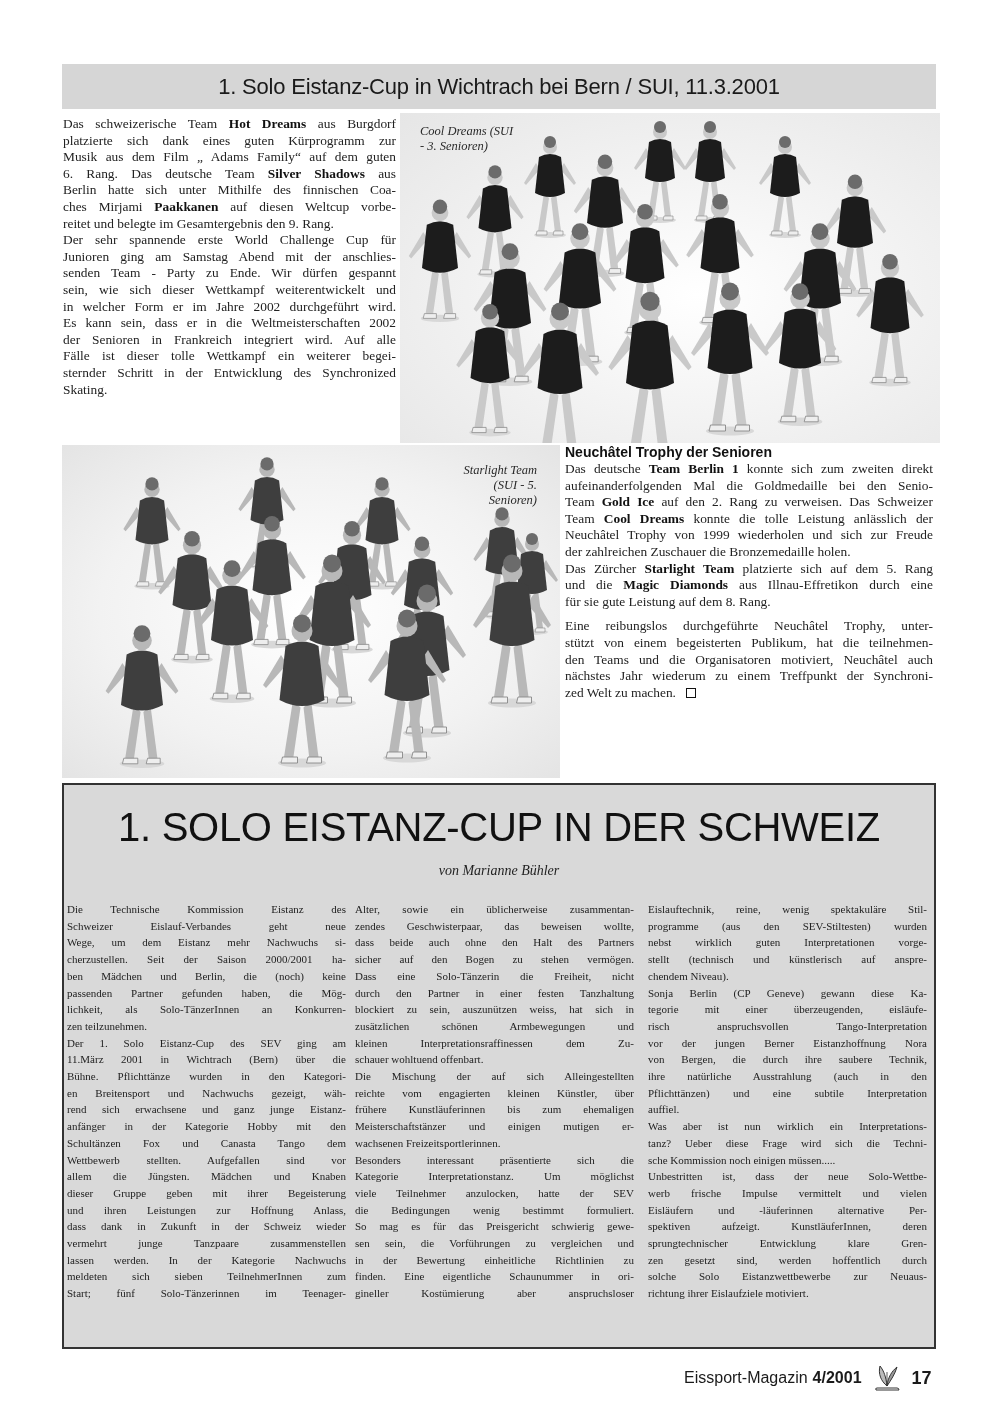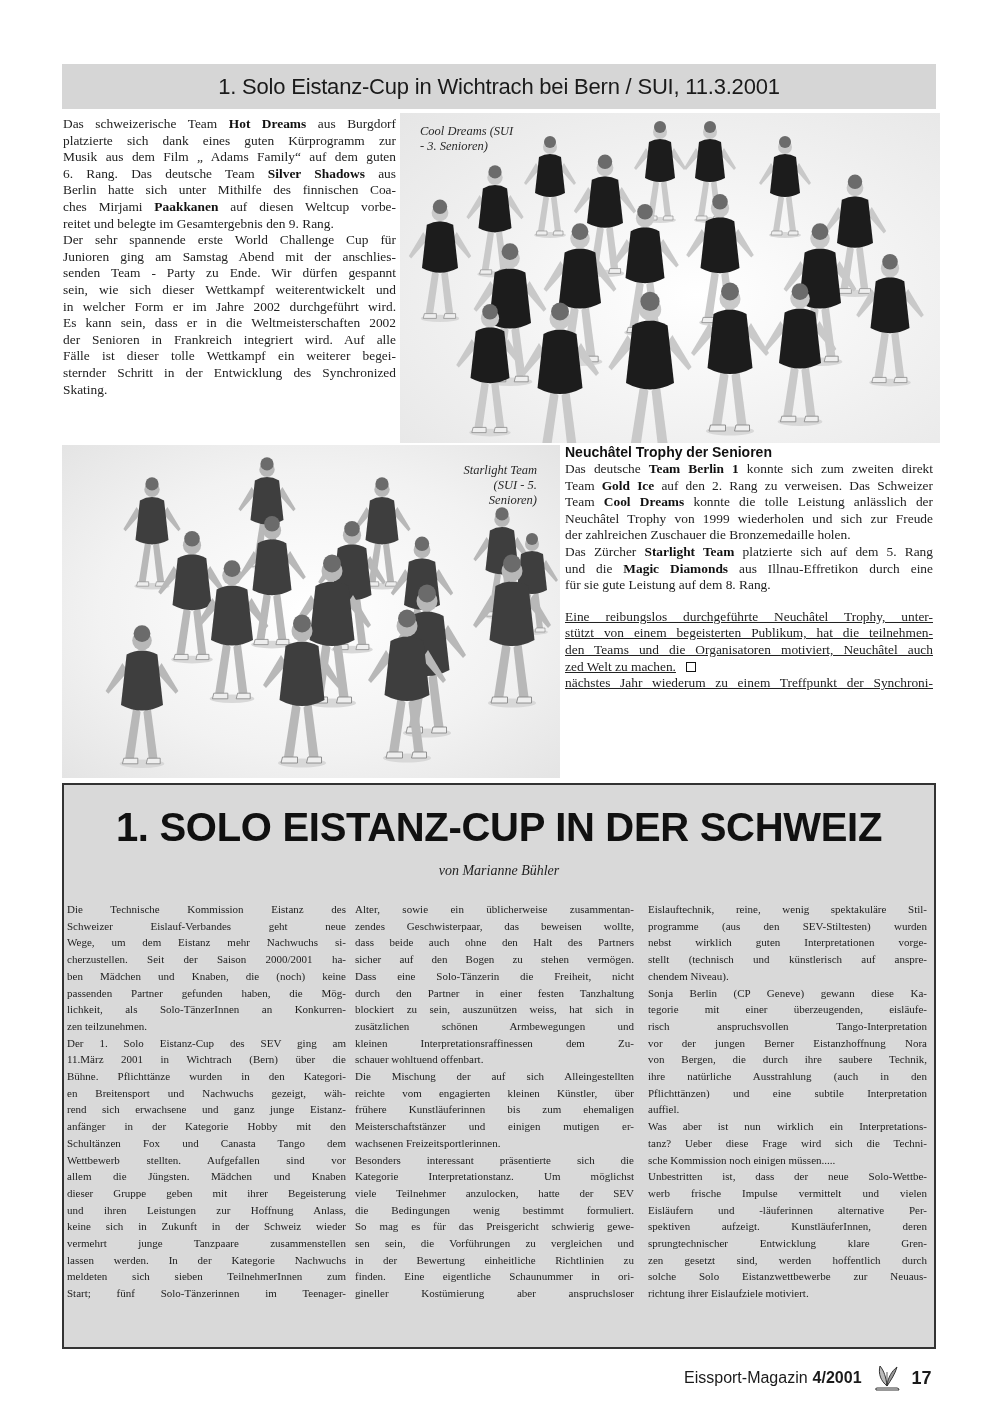--- a/index.html
+++ b/index.html
@@ -14,41 +14,41 @@
   }
 
   .col-text { position: absolute; font-size: 13.4px; line-height: 16.6px; color: #222; }
   .col-text .ln { display: block; white-space: nowrap; text-align: justify; text-align-last: justify; }
   .col-text .ln.last { text-align-last: left; }
   .col-text b { font-weight: bold; color: #111; }
 
   #intro-text { left: 63px; top: 116px; width: 333px; }
   #neuchatel-block { left: 565px; top: 444px; width: 368px; }
   #neuchatel-block h3 { font-family: "Liberation Sans", sans-serif; font-size: 14px; font-weight: bold; line-height: 17px; color: #111; }
-  #neuchatel-para2 { margin-top: 15px; text-decoration: underline; }
+  #neuchatel-para2 { margin-top: 8px; }
   .end-square { display: inline-block; width: 10px; height: 10px; border: 1.6px solid #111; margin-left: 10px; vertical-align: -1px; }
 
   .photo { position: absolute; overflow: hidden; background: #f3f3f3; }
   #photo-cool-dreams { left: 400px; top: 113px; width: 540px; height: 330px;
     background: radial-gradient(ellipse at 55% 55%, #ffffff 0%, #f1f1f1 55%, #e6e6e6 100%); }
   #photo-starlight { left: 62px; top: 445px; width: 498px; height: 333px;
     background: radial-gradient(ellipse at 50% 50%, #ffffff 0%, #f2f2f2 60%, #e4e4e4 100%); }
   .photo svg { position: absolute; left: 0; top: 0; width: 100%; height: 100%; }
 
   .caption { position: absolute; font-style: italic; font-size: 12.5px; line-height: 15px; color: #2a2a2a; }
   #caption-cool-dreams { left: 420px; top: 124px; }
   #caption-starlight { left: 455px; top: 463px; text-align: right; width: 82px; }
 
   .article-box {
     position: absolute; left: 62px; top: 783px; width: 874px; height: 566px;
     background: #d9d9d9; border: 2px solid #333;
   }
   .article-title {
     position: absolute; left: 0; top: 20px; width: 100%; text-align: center;
-    font-family: "Liberation Sans", sans-serif; font-weight: bold; font-size: 40px;
+    font-family: "Liberation Sans", sans-serif; font-weight: normal; font-size: 40px;
     letter-spacing: -0.3px; color: #111;
   }
   .article-byline {
     position: absolute; left: 0; top: 78px; width: 100%; text-align: center;
     font-style: italic; font-size: 14px; color: #222;
   }
   .article-col { position: absolute; top: 116px; width: 279px; font-size: 11px; line-height: 16.7px; color: #222; }
   .article-col .ln { display: block; white-space: nowrap; text-align: justify; text-align-last: justify; }
   .article-col .ln.last { text-align-last: left; }
   #col-1 { left: 3px; }
@@ -525,61 +525,62 @@
 </div>
 <div class="caption" id="caption-starlight">
   <div>Starlight Team</div>
   <div>(SUI - 5. Senioren)</div>
 </div>
 
 <div class="col-text" id="neuchatel-block">
   <h3>Neuchâtel Trophy der Senioren</h3>
   <div id="neuchatel-para1">
       <span class="ln">Das deutsche <b>Team Berlin 1</b> konnte sich zum zweiten direkt</span>
+      <span class="ln">aufeinanderfolgenden Mal die Goldmedaille bei den Senio-</span>
       <span class="ln">Team <b>Gold Ice</b> auf den 2. Rang zu verweisen. Das Schweizer</span>
       <span class="ln">Team <b>Cool Dreams</b> konnte die tolle Leistung anlässlich der</span>
       <span class="ln">Neuchâtel Trophy von 1999 wiederholen und sich zur Freude</span>
       <span class="ln last">der zahlreichen Zuschauer die Bronzemedaille holen.</span>
       <span class="ln">Das Zürcher <b>Starlight Team</b> platzierte sich auf dem 5. Rang</span>
       <span class="ln">und die <b>Magic Diamonds</b> aus Illnau-Effretikon durch eine</span>
       <span class="ln last">für sie gute Leistung auf dem 8. Rang.</span>
     </div>
   <div id="neuchatel-para2">
       <span class="ln">Eine reibungslos durchgeführte Neuchâtel Trophy, unter-</span>
       <span class="ln">stützt von einem begeisterten Publikum, hat die teilnehmen-</span>
       <span class="ln">den Teams und die Organisatoren motiviert, Neuchâtel auch</span>
+      <span class="ln">nächstes Jahr wiederum zu einem Treffpunkt der Synchroni-</span>
       <span class="ln last">zed Welt zu machen.<span class="end-square"></span></span>
-      <span class="ln">nächstes Jahr wiederum zu einem Treffpunkt der Synchroni-</span>
     </div>
 </div>
 
 <div class="article-box">
   <div class="article-title">1. SOLO EISTANZ-CUP IN DER SCHWEIZ</div>
   <div class="article-byline">von Marianne Bühler</div>
   <div class="article-col" id="col-1">
       <span class="ln">Die Technische Kommission Eistanz des</span>
       <span class="ln">Schweizer Eislauf-Verbandes geht neue</span>
       <span class="ln">Wege, um dem Eistanz mehr Nachwuchs si-</span>
       <span class="ln">cherzustellen. Seit der Saison 2000/2001 ha-</span>
-      <span class="ln">ben Mädchen und Knaben, die (noch) keine</span>
+      <span class="ln">ben Mädchen und Berlin, die (noch) keine</span>
       <span class="ln">passenden Partner gefunden haben, die Mög-</span>
       <span class="ln">lichkeit, als Solo-TänzerInnen an Konkurren-</span>
       <span class="ln last">zen teilzunehmen.</span>
       <span class="ln">Der 1. Solo Eistanz-Cup des SEV ging am</span>
       <span class="ln">11.März 2001 in Wichtrach (Bern) über die</span>
       <span class="ln">Bühne. Pflichttänze wurden in den Kategori-</span>
       <span class="ln">en Breitensport und Nachwuchs gezeigt, wäh-</span>
       <span class="ln">rend sich erwachsene und ganz junge Eistanz-</span>
       <span class="ln">anfänger in der Kategorie Hobby mit den</span>
       <span class="ln">Schultänzen Fox und Canasta Tango dem</span>
       <span class="ln">Wettbewerb stellten. Aufgefallen sind vor</span>
       <span class="ln">allem die Jüngsten. Mädchen und Knaben</span>
       <span class="ln">dieser Gruppe geben mit ihrer Begeisterung</span>
       <span class="ln">und ihren Leistungen zur Hoffnung Anlass,</span>
-      <span class="ln">keine sich in Zukunft in der Schweiz wieder</span>
+      <span class="ln">dass dank in Zukunft in der Schweiz wieder</span>
       <span class="ln">vermehrt junge Tanzpaare zusammenstellen</span>
       <span class="ln">lassen werden. In der Kategorie Nachwuchs</span>
       <span class="ln">meldeten sich sieben TeilnehmerInnen zum</span>
       <span class="ln">Start; fünf Solo-Tänzerinnen im Teenager-</span>
     </div>
   <div class="article-col" id="col-2">
       <span class="ln">Alter, sowie ein üblicherweise zusammentan-</span>
       <span class="ln">zendes Geschwisterpaar, das beweisen wollte,</span>
       <span class="ln">dass beide auch ohne den Halt des Partners</span>
       <span class="ln">sicher auf den Bogen zu stehen vermögen.</span>

